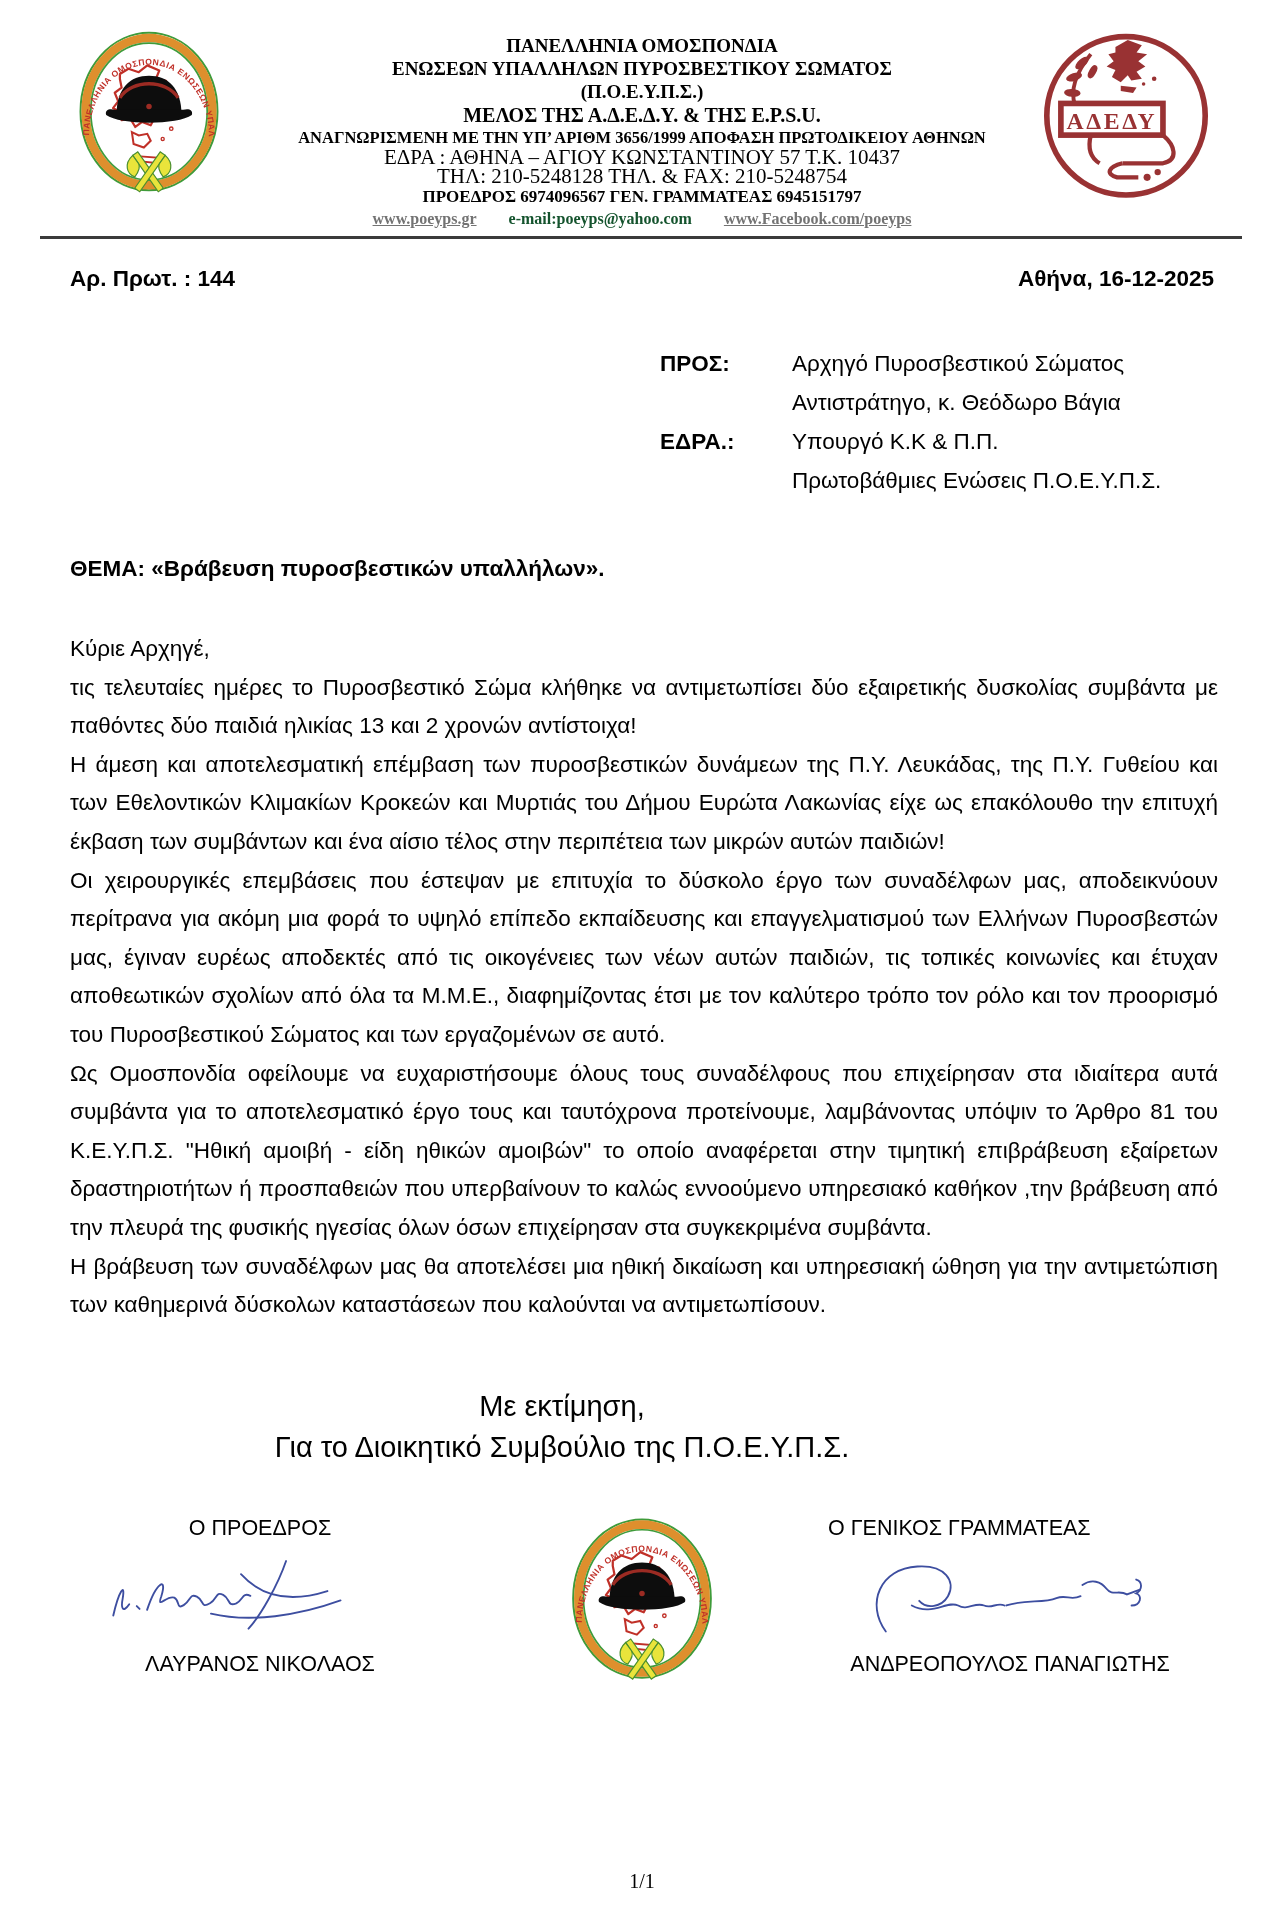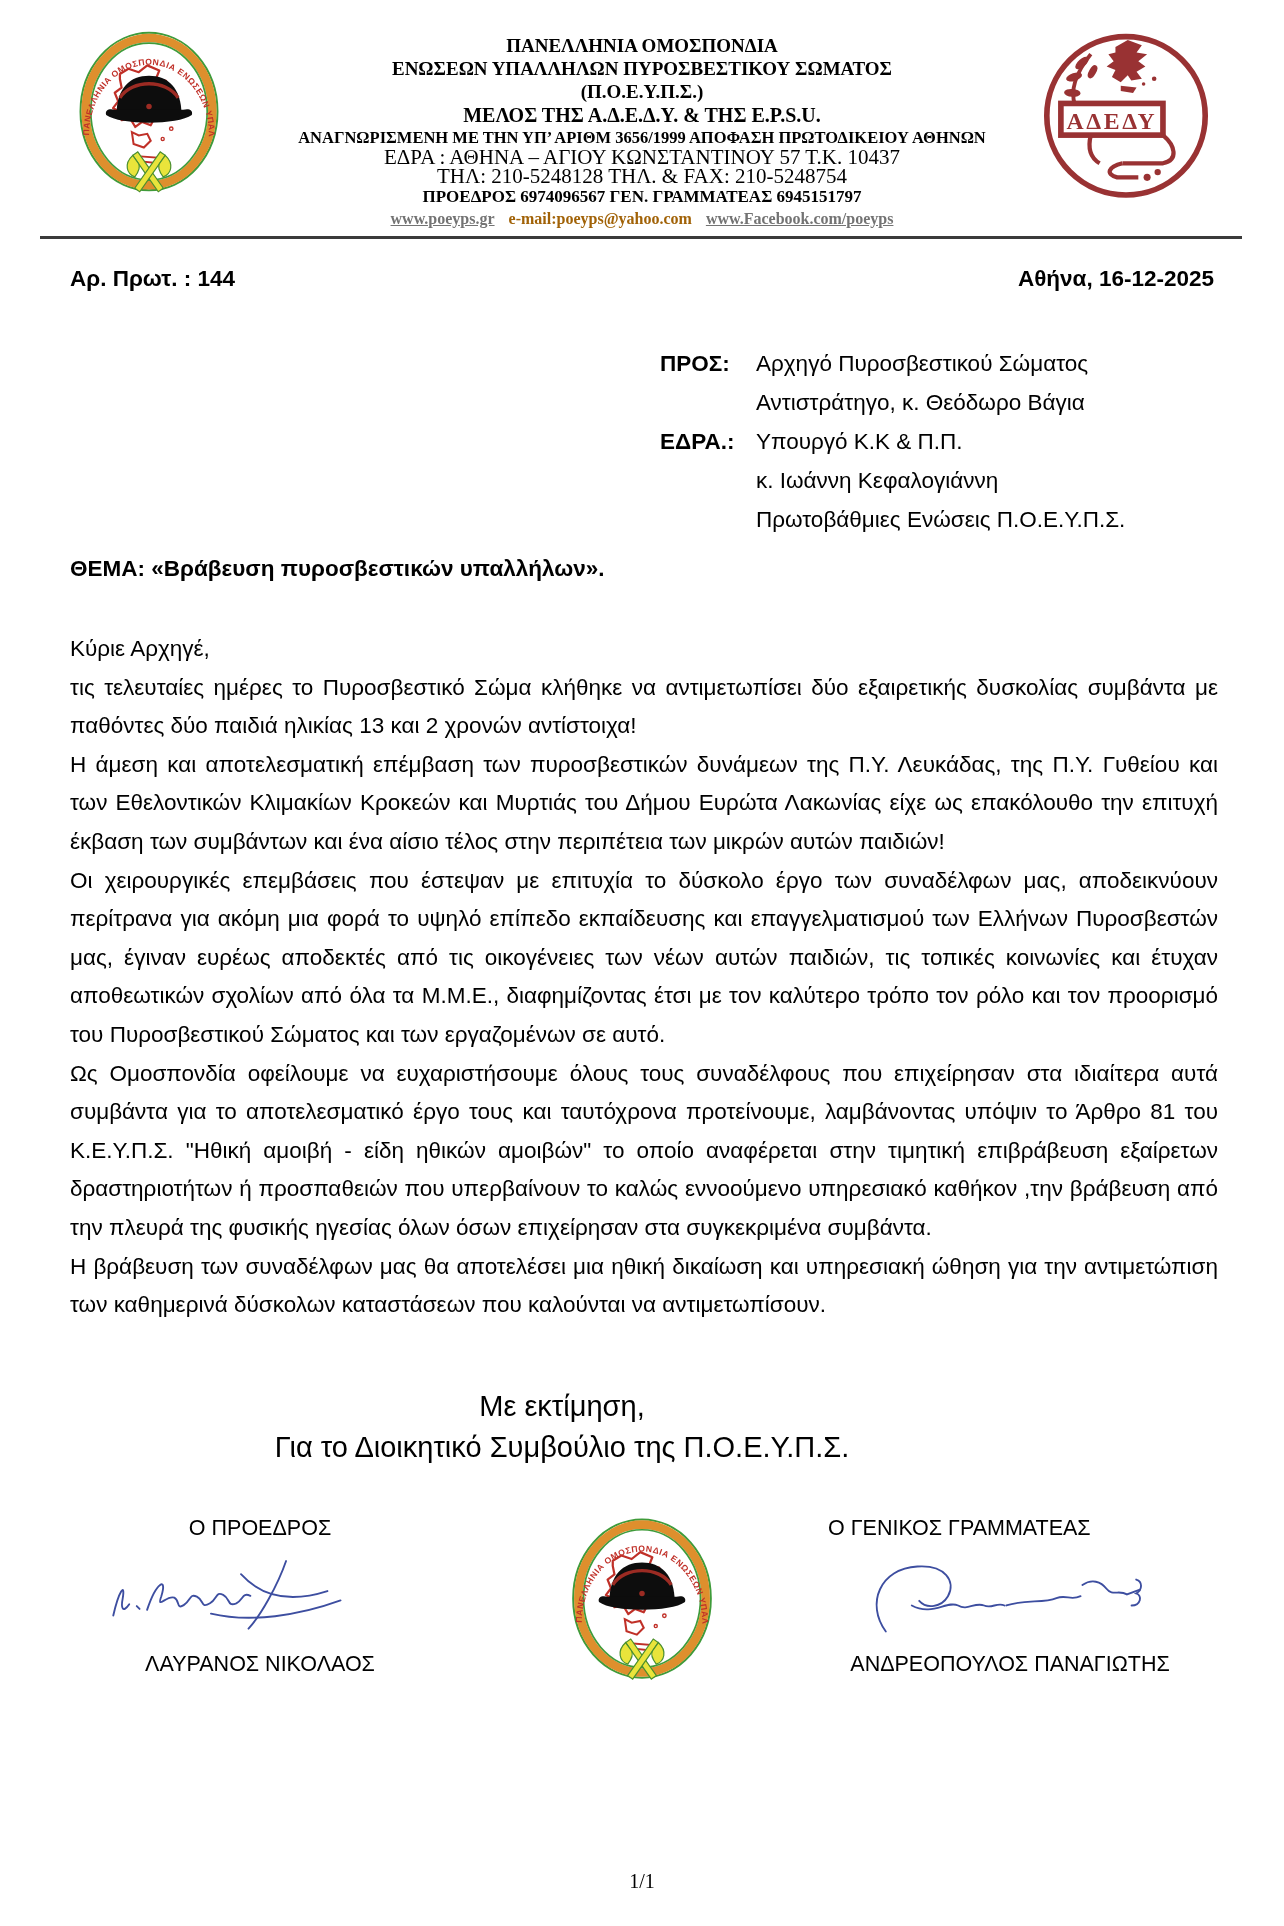--- a/index.html
+++ b/index.html
@@ -14,33 +14,33 @@
     font-family:"Liberation Serif", serif; color:#000;
   }
   .hl { white-space:nowrap; }
   .hl0,.hl1,.hl2 { font-size:19px; font-weight:700; line-height:23px; }
   .hl3 { font-size:20px; font-weight:700; line-height:24px; }
   .hl4 { font-size:16.5px; font-weight:700; line-height:21px; }
   .hl5,.hl6 { font-size:21px; font-weight:400; line-height:19px; }
   .hl7 { font-size:17px; font-weight:700; line-height:21px; }
   .hlinks { font-size:16px; font-weight:700; line-height:23px; }
   .weblink { color:#737373; text-decoration:underline; margin:0 9px; cursor:pointer; }
-  .email-txt { color:#a16207; margin:0 5px; }
+  .email-txt { color:#14532d; margin:0 23px; }
   .logo-holder { position:absolute; }
   .logo-tl { left:60px; top:26px; width:178px; height:178px; }
   .logo-center { left:556px; top:1498px; width:172px; height:208px; }
   .logo-holder svg { width:100%; height:100%; display:block; }
   .adedy-holder { left:1034px; top:26px; width:184px; height:176px; }
   .rule { position:absolute; left:40px; right:42px; top:236px; height:3px; background:#3b3b3b; }
   
   .proto { position:absolute; left:70px; top:266px; font-size:22.5px; font-weight:700; }
   .dateline { position:absolute; right:70px; top:266px; font-size:22.5px; font-weight:700; }
   
   .recipients { position:absolute; left:660px; top:344px; font-size:22.5px; line-height:39px; }
-  .r-row { display:grid; grid-template-columns:96px auto; }
+  .r-row { display:grid; grid-template-columns:96px auto;gap:36px; }
   .r-label { font-weight:700; }
   
   .subject { position:absolute; left:70px; top:556px; font-size:22.5px; font-weight:700; }
   .body-text {
     position:absolute; left:70px; top:630px; width:1148px;
     font-size:22.5px; line-height:38.6px; text-align:justify;
   }
   .body-text p { margin:0; }
   
   .closing { position:absolute; left:0; top:1386px; width:1124px; text-align:center;
@@ -153,24 +153,20 @@
     <div class="r-row">
       <span class="r-label"></span>
       <span class="r-val">Αντιστράτηγο, κ. Θεόδωρο Βάγια</span>
     </div>
     <div class="r-row">
       <span class="r-label">ΕΔΡΑ.:</span>
       <span class="r-val">Υπουργό Κ.Κ &amp; Π.Π.</span>
     </div>
     <div class="r-row">
       <span class="r-label"></span>
-      <span class="r-val">κ. Ιωάννη Κεφαλογιάννη</span>
-    </div>
-    <div class="r-row">
-      <span class="r-label"></span>
       <span class="r-val">Πρωτοβάθμιες Ενώσεις Π.Ο.Ε.Υ.Π.Σ.</span>
     </div>
   </div>
 
   <div class="subject">ΘΕΜΑ: «Βράβευση πυροσβεστικών υπαλλήλων».</div>
 
   <div class="body-text">
     <p>Κύριε Αρχηγέ,</p>
     <p>τις τελευταίες ημέρες το Πυροσβεστικό Σώμα κλήθηκε να αντιμετωπίσει δύο εξαιρετικής δυσκολίας συμβάντα με παθόντες δύο παιδιά ηλικίας 13 και 2 χρονών αντίστοιχα!</p>
     <p>Η άμεση και αποτελεσματική επέμβαση των πυροσβεστικών δυνάμεων της Π.Υ. Λευκάδας, της Π.Υ. Γυθείου και των Εθελοντικών Κλιμακίων Κροκεών και Μυρτιάς του Δήμου Ευρώτα Λακωνίας είχε ως επακόλουθο την επιτυχή έκβαση των συμβάντων και ένα αίσιο τέλος στην περιπέτεια των μικρών αυτών παιδιών!</p>

